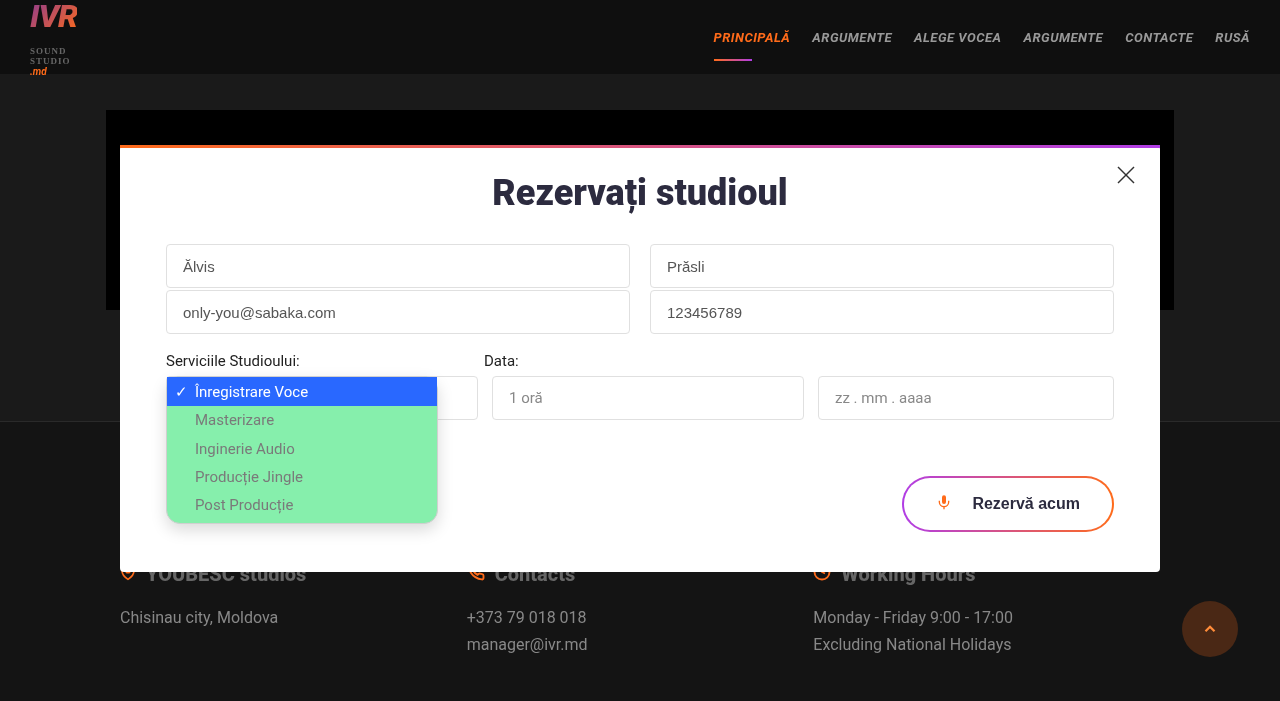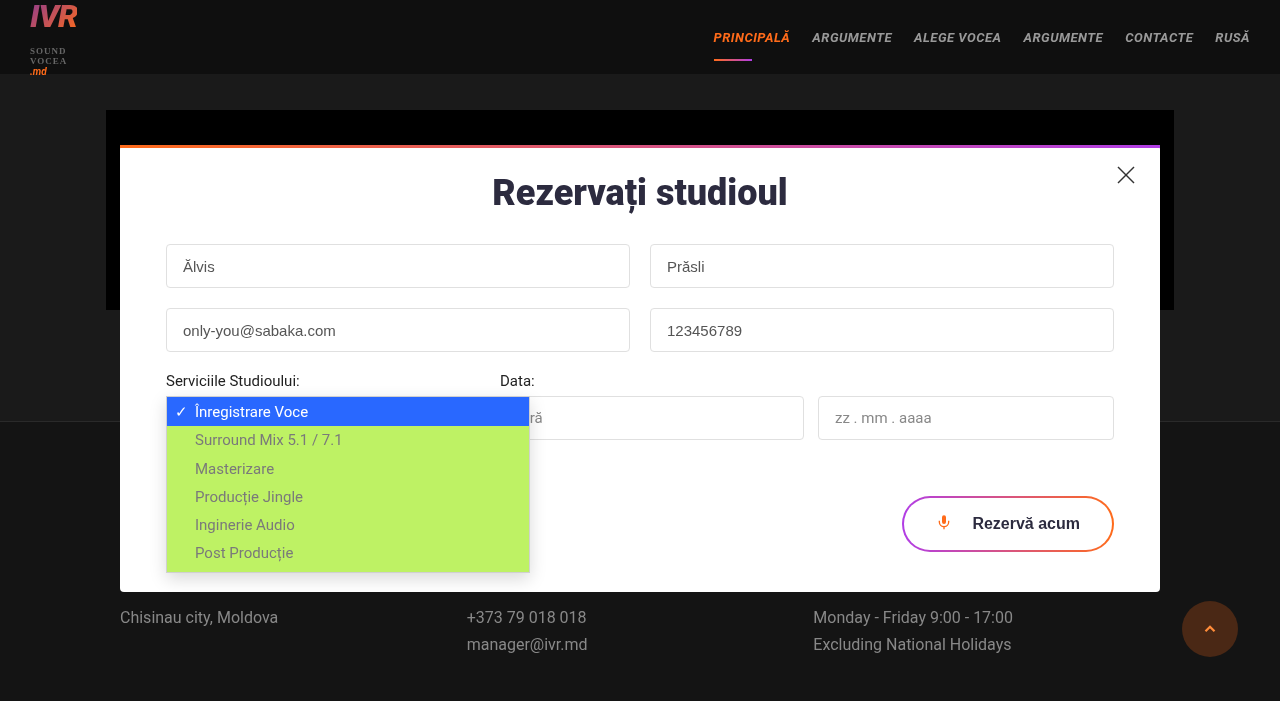--- a/index.html
+++ b/index.html
@@ -179,37 +179,37 @@
       font-weight: 900;
       color: #2c2b3f;
       margin: 24px 0 30px;
     }
     .modal-body {
       padding: 0 46px;
     }
     .form-row {
       display: flex;
       gap: 20px;
-      margin-bottom: 20px;
+      margin-bottom: 2px;
     }
     .input {
       flex: 1;
       height: 44px;
       border: 1px solid #e0e0e0;
       border-radius: 4px;
       padding: 0 16px;
       font-size: 15px;
       color: #555;
       outline: none;
     }
     .input::placeholder { color: #aaa; }
     
     .label-row {
       display: flex;
-      gap: 22px;
+      gap: 6px;
       margin-top: 18px;
       margin-bottom: 6px;
     }
     .label-cell {
       font-size: 15px;
       color: #222;
     }
     .label-cell.serv { width: 312px; }
     .label-cell.timp { width: 312px; }
     .label-cell.data { flex: 1; }
@@ -231,24 +231,24 @@
     }
     .sel-serv { width: 312px; }
     .sel-timp { width: 312px; }
     .sel-data { flex: 1; }
     
     
     .dropdown-open {
       position: absolute;
       top: 0;
       left: 0;
-      width: 364px;
-      background: #bef264;
+      width: 272px;
+      background: #86efac;
       border: 1px solid #d0d0d0;
-      border-radius: 0;
+      border-radius: 14px;
       box-shadow: 0 6px 16px rgba(0,0,0,0.15);
       z-index: 10;
     }
     .dd-option {
       padding: 4px 16px 4px 28px;
       font-size: 15px;
       color: #7a7a7a;
       cursor: pointer;
       position: relative;
       line-height: 1.35;
@@ -295,21 +295,21 @@
     }
   </style>
 </head>
 <body>
 
 <div class="header">
   <div class="logo">
     <span class="logo-mark">IVR</span>
     <div>
       <div class="logo-text">SOUND</div>
-      <div class="logo-text">VOCEA</div>
+      <div class="logo-text">STUDIO</div>
       <div class="logo-md">.md</div>
     </div>
   </div>
   <div class="nav">
     <a class="nav-item active">PRINCIPALĂ</a>
     <a class="nav-item">ARGUMENTE</a>
     <a class="nav-item">ALEGE VOCEA</a>
     <a class="nav-item">ARGUMENTE</a>
     <a class="nav-item">CONTACTE</a>
     <a class="nav-item">RUSĂ</a>
@@ -392,24 +392,23 @@
         <div class="label-cell data">Data:</div>
       </div>
 
       <div class="select-row">
         <div class="select-box sel-serv"></div>
         <div class="select-box sel-timp">1 oră</div>
         <div class="select-box sel-data">zz . mm . aaaa</div>
 
         <div class="dropdown-open">
           <div class="dd-option selected">Înregistrare Voce</div>
-          <div class="dd-option">Surround Mix 5.1 / 7.1</div>
           <div class="dd-option">Masterizare</div>
+          <div class="dd-option">Inginerie Audio</div>
           <div class="dd-option">Producție Jingle</div>
-          <div class="dd-option">Inginerie Audio</div>
           <div class="dd-option">Post Producție</div>
         </div>
       </div>
     </div>
 
     <div class="submit-wrap">
       <button class="submit-btn">
         <span class="submit-icon">
           <svg width="16" height="16" viewBox="0 0 24 24" fill="currentColor">
               <path d="M12 2a3 3 0 0 0-3 3v7a3 3 0 0 0 6 0V5a3 3 0 0 0-3-3z"></path>

